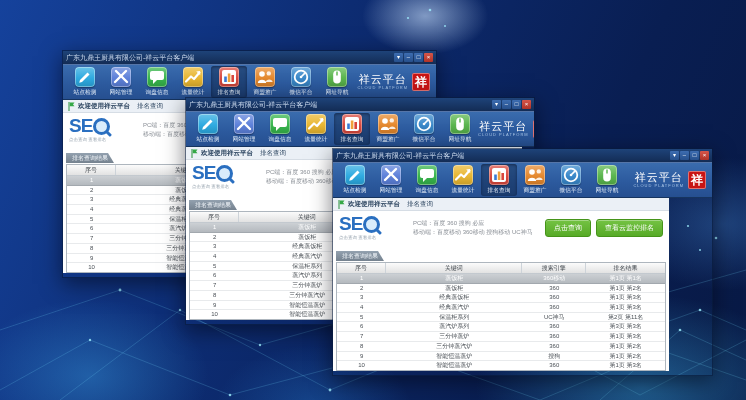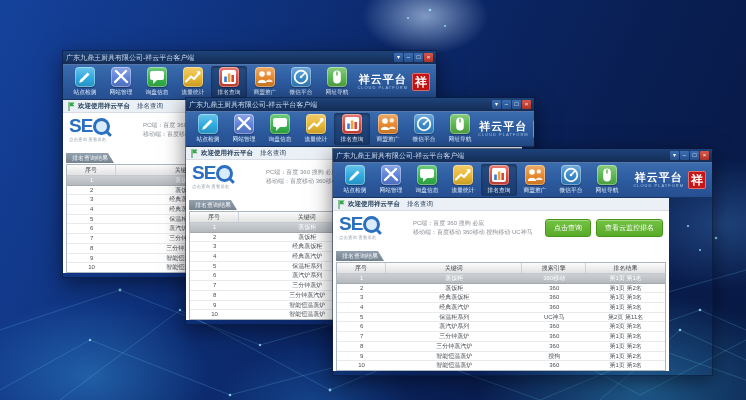--- a/index.html
+++ b/index.html
@@ -32,21 +32,21 @@
     border-top:1px solid rgba(255,255,255,.22);border-bottom:1px solid #16345f;overflow:hidden;}
   .tool-item{width:36px;height:32px;display:flex;flex-direction:column;align-items:center;
     justify-content:center;border-radius:3px;flex-shrink:0;}
   .tool-item.selected{background:rgba(5,20,45,.34);box-shadow:inset 0 1px 3px rgba(0,0,20,.45);}
   .tool-icon{width:20px;height:20px;border-radius:4px;display:block;
     background-image:linear-gradient(180deg,rgba(255,255,255,.30),rgba(255,255,255,.02) 55%,rgba(0,0,0,.14));
     box-shadow:inset 0 0 0 1px rgba(255,255,255,.35),0 1px 1px rgba(0,0,20,.35);}
   .tool-icon svg{display:block;width:20px;height:20px;}
   .tool-label{font-size:6px;color:#e8f1fb;margin-top:1px;white-space:nowrap;transform:scale(.95);}
   .brand{margin-left:auto;display:flex;align-items:center;flex-shrink:0;padding-right:2px;}
-  .brand-name{font-size:11px;font-weight:bold;color:#fff;letter-spacing:1px;line-height:11px;text-align:center;}
+  .brand-name{font-size:11px;font-weight:normal;color:#fff;letter-spacing:1px;line-height:11px;text-align:center;}
   .brand-sub{font-size:4px;color:#a9c6e8;letter-spacing:1px;text-align:center;}
   .brand-seal{width:18px;height:18px;margin-left:4px;background:#c81414;border-radius:2px;
     color:#fff;font-size:12px;font-weight:bold;line-height:18px;text-align:center;
     box-shadow:inset 0 0 0 1px rgba(255,255,255,.4);}
   
   .w-body{width:336px;background:#fff;}
   .welcome{height:12px;display:flex;align-items:center;gap:3px;padding:0 5px;
     background:#ebf0f6;border-bottom:1px solid #d6dde5;}
   .welcome b{font-size:6.5px;color:#27405c;}
   .welcome span{font-size:6.5px;color:#27405c;margin-left:4px;}

